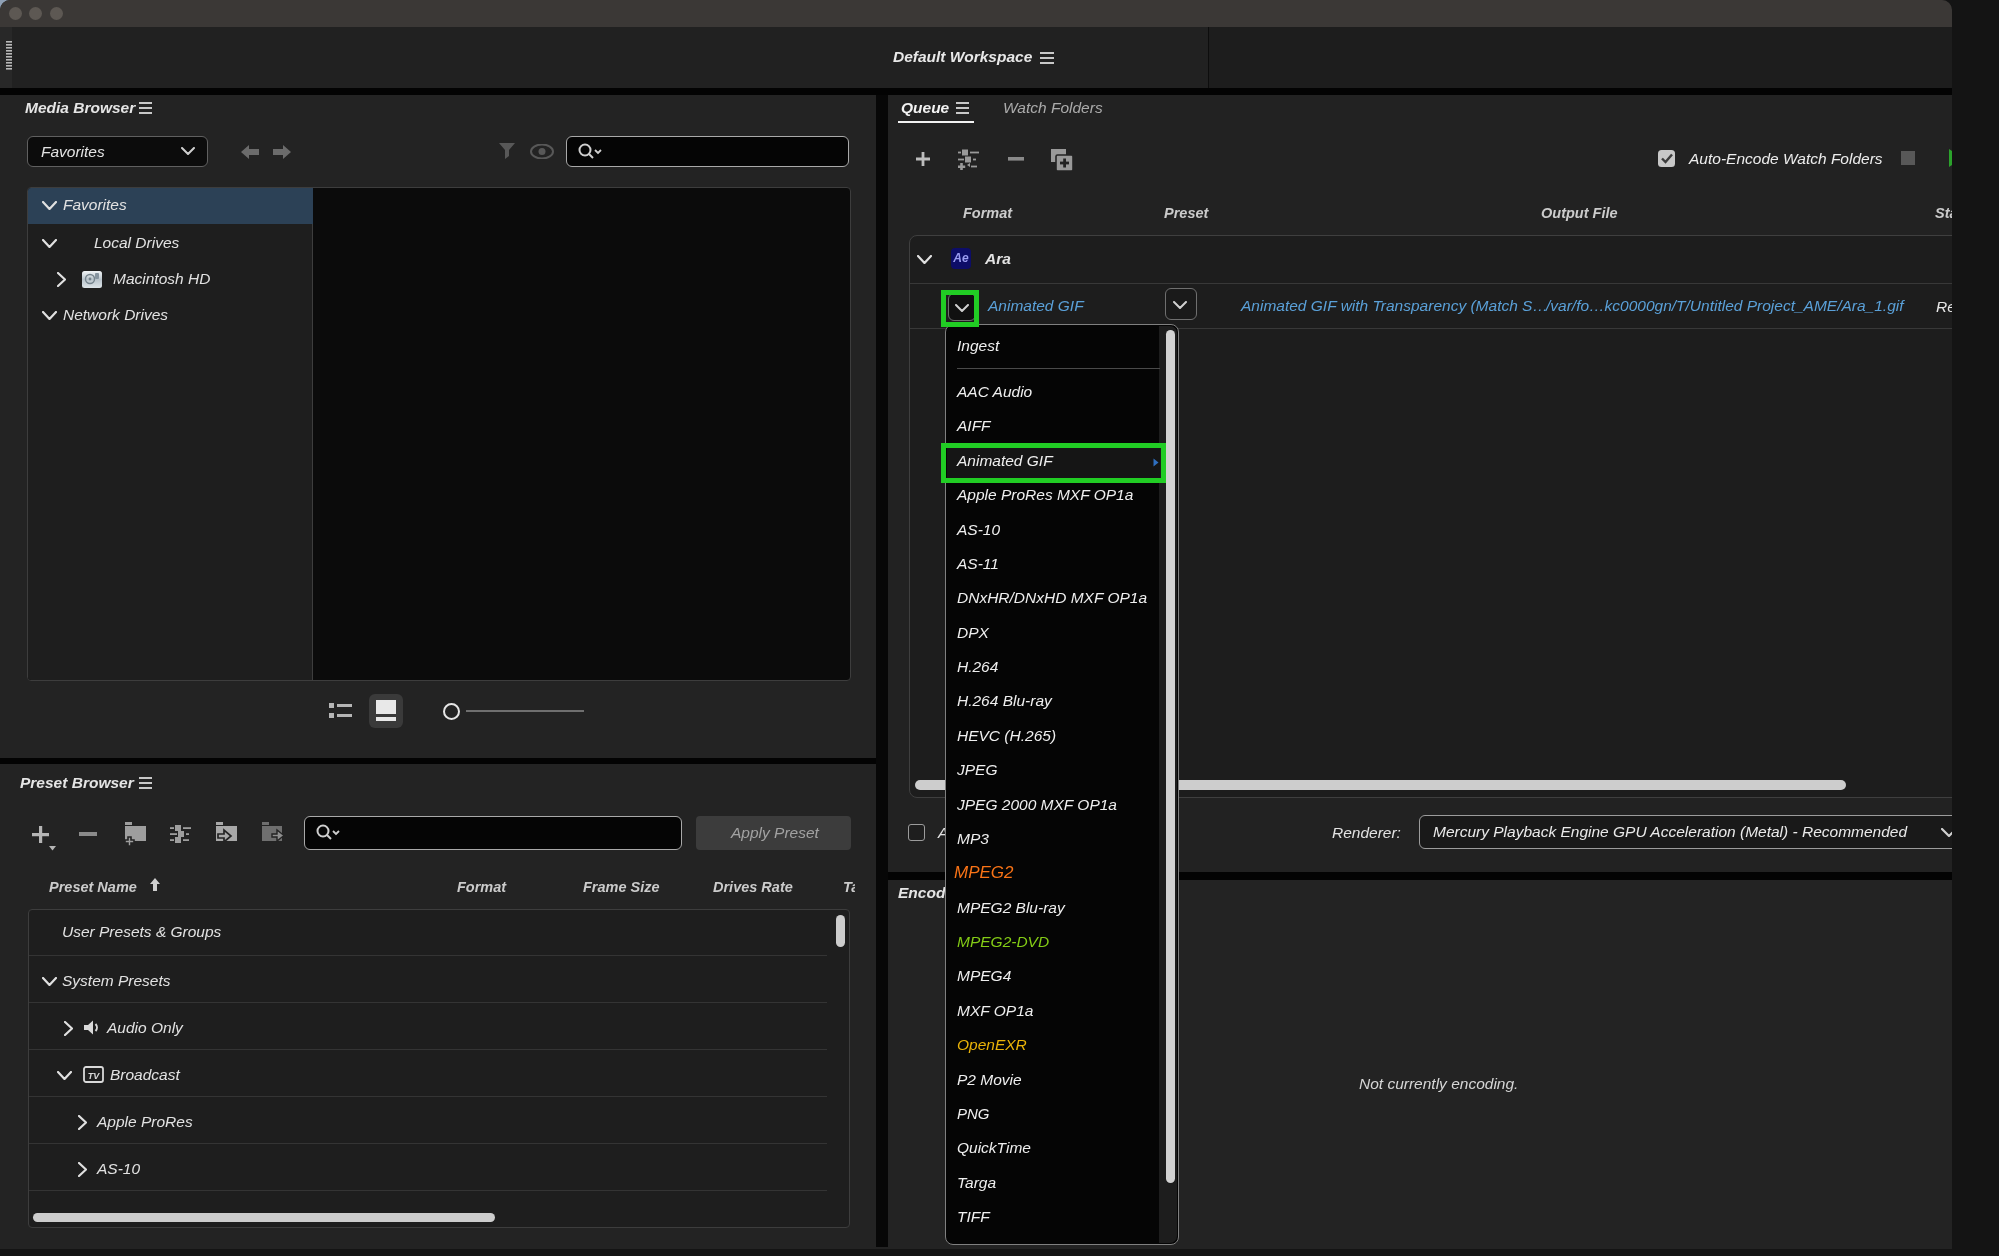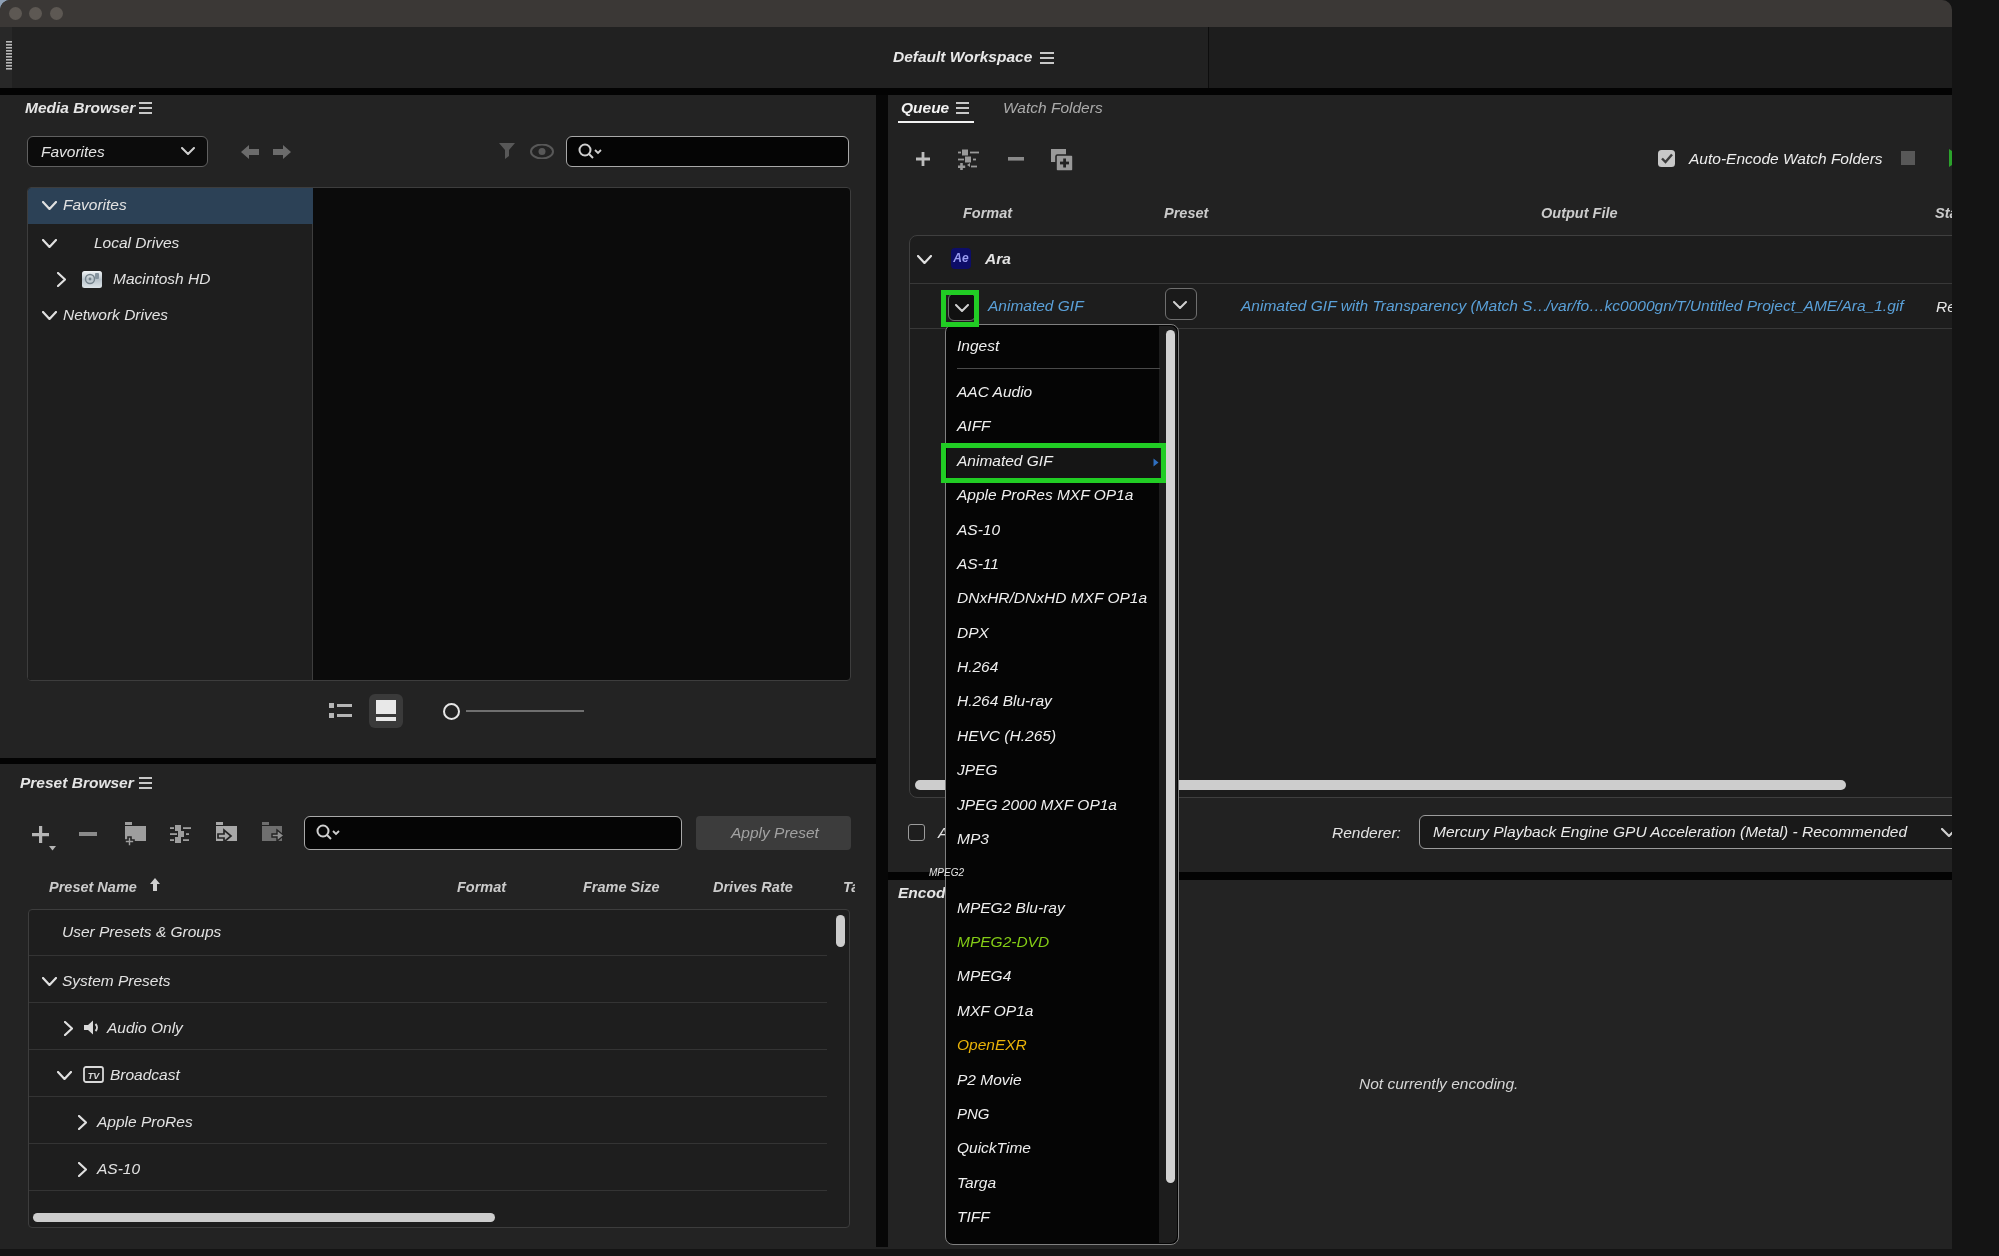--- a/index.html
+++ b/index.html
@@ -425,21 +425,21 @@
         <div style="position: absolute; left: 957px; top: 521px; color: rgb(239, 239, 239); font-size: 15.5px; line-height: 18px; white-space: nowrap;">AS-10</div>
         <div style="position: absolute; left: 957px; top: 555px; color: rgb(239, 239, 239); font-size: 15.5px; line-height: 18px; white-space: nowrap;">AS-11</div>
         <div style="position: absolute; left: 957px; top: 589px; color: rgb(239, 239, 239); font-size: 15.5px; line-height: 18px; white-space: nowrap;">DNxHR/DNxHD MXF OP1a</div>
         <div style="position: absolute; left: 957px; top: 624px; color: rgb(239, 239, 239); font-size: 15.5px; line-height: 18px; white-space: nowrap;">DPX</div>
         <div style="position: absolute; left: 957px; top: 658px; color: rgb(239, 239, 239); font-size: 15.5px; line-height: 18px; white-space: nowrap;">H.264</div>
         <div style="position: absolute; left: 957px; top: 692px; color: rgb(239, 239, 239); font-size: 15.5px; line-height: 18px; white-space: nowrap;">H.264 Blu-ray</div>
         <div style="position: absolute; left: 957px; top: 727px; color: rgb(239, 239, 239); font-size: 15.5px; line-height: 18px; white-space: nowrap;">HEVC (H.265)</div>
         <div style="position: absolute; left: 957px; top: 761px; color: rgb(239, 239, 239); font-size: 15.5px; line-height: 18px; white-space: nowrap;">JPEG</div>
         <div style="position: absolute; left: 957px; top: 796px; color: rgb(239, 239, 239); font-size: 15.5px; line-height: 18px; white-space: nowrap;">JPEG 2000 MXF OP1a</div>
         <div style="position: absolute; left: 957px; top: 830px; color: rgb(239, 239, 239); font-size: 15.5px; line-height: 18px; white-space: nowrap;">MP3</div>
-        <div style="position: absolute; left: 929px; top: 864px; color: #e5e5e5; font-size: 10px; line-height: 18px; white-space: nowrap;">MPEG2</div>
+        <div style="position: absolute; left: 954px; top: 864px; color: #f97316; font-size: 17px; line-height: 18px; white-space: nowrap;">MPEG2</div>
         <div style="position: absolute; left: 957px; top: 899px; color: rgb(239, 239, 239); font-size: 15.5px; line-height: 18px; white-space: nowrap; text-align: center;">MPEG2 Blu-ray</div>
         <div style="position: absolute; left: 957px; top: 933px; color: #84cc16; font-size: 15.5px; line-height: 18px; white-space: nowrap;">MPEG2-DVD</div>
         <div style="position: absolute; left: 957px; top: 967px; color: rgb(239, 239, 239); font-size: 15.5px; line-height: 18px; white-space: nowrap;">MPEG4</div>
         <div style="position: absolute; left: 957px; top: 1002px; color: rgb(239, 239, 239); font-size: 15.5px; line-height: 18px; white-space: nowrap;">MXF OP1a</div>
         <div style="position: absolute; left: 957px; top: 1036px; color: #eab308; font-size: 15.5px; line-height: 18px; white-space: nowrap;">OpenEXR</div>
         <div style="position: absolute; left: 957px; top: 1071px; color: rgb(239, 239, 239); font-size: 15.5px; line-height: 18px; white-space: nowrap;">P2 Movie</div>
         <div style="position: absolute; left: 957px; top: 1105px; color: rgb(239, 239, 239); font-size: 15px; line-height: 18px; white-space: nowrap;">PNG</div>
         <div style="position: absolute; left: 957px; top: 1139px; color: rgb(239, 239, 239); font-size: 15.5px; line-height: 18px; white-space: nowrap;">QuickTime</div>
         <div style="position: absolute; left: 957px; top: 1174px; color: rgb(239, 239, 239); font-size: 15.5px; line-height: 18px; white-space: nowrap;">Targa</div>
         <div style="position: absolute; left: 957px; top: 1208px; color: rgb(239, 239, 239); font-size: 15.5px; line-height: 18px; white-space: nowrap;">TIFF</div>

